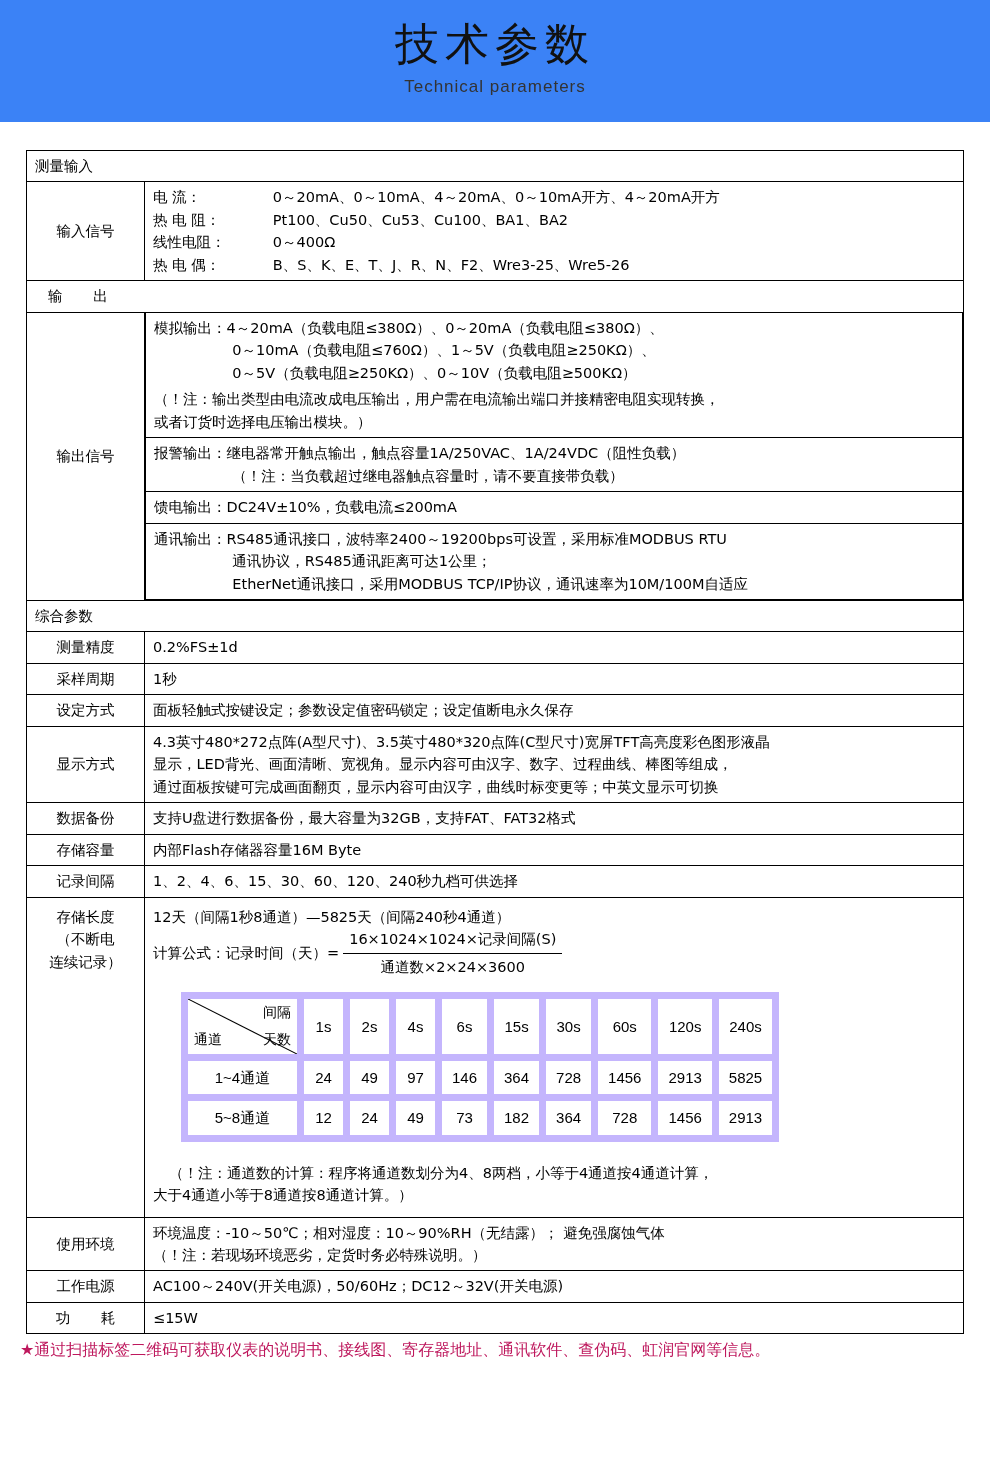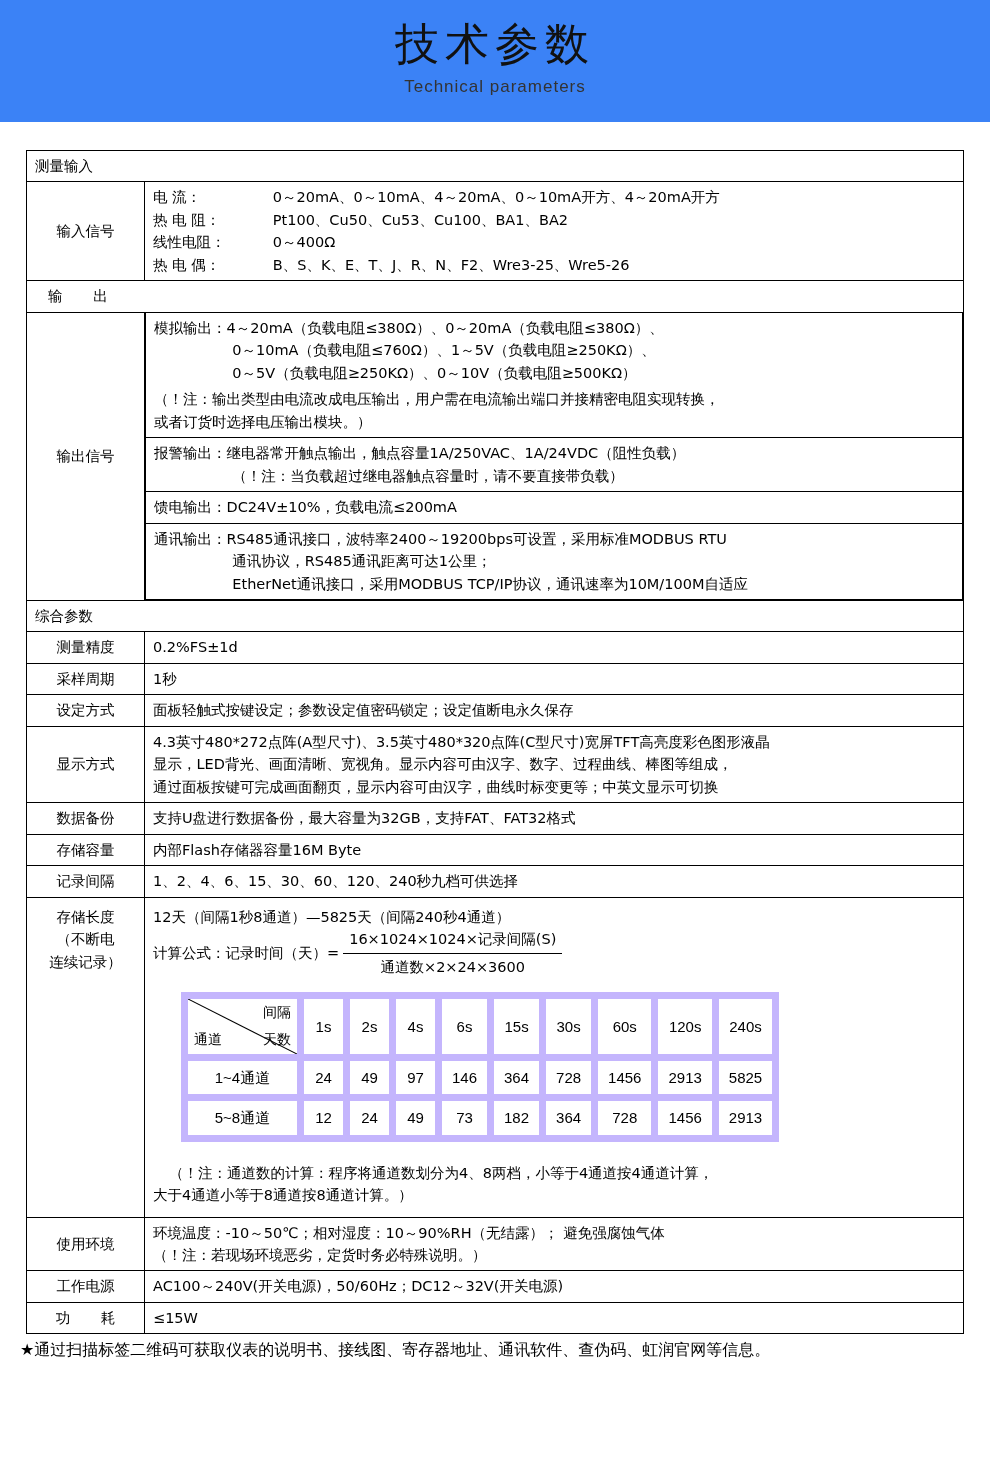--- a/index.html
+++ b/index.html
@@ -135,21 +135,21 @@
     position: absolute; left: 6px; bottom: 3px; font-size: 14px;
   }
   td.rowhead { text-align: left; padding-left: 8px; white-space: nowrap; }
   .note { display: block; margin-top: 10px; }
   
   .footer {
     width: 950px;
     margin: 6px auto 0 auto;
     font-size: 16px;
     font-family: "DejaVu Sans", "Liberation Sans", sans-serif;
-    color: #000000;
+    color: #be185d;
     padding-bottom: 16px;
     white-space: nowrap;
   }
 </style>
 </head>
 <body>
 
 <div class="page">
 
   <div class="header">

